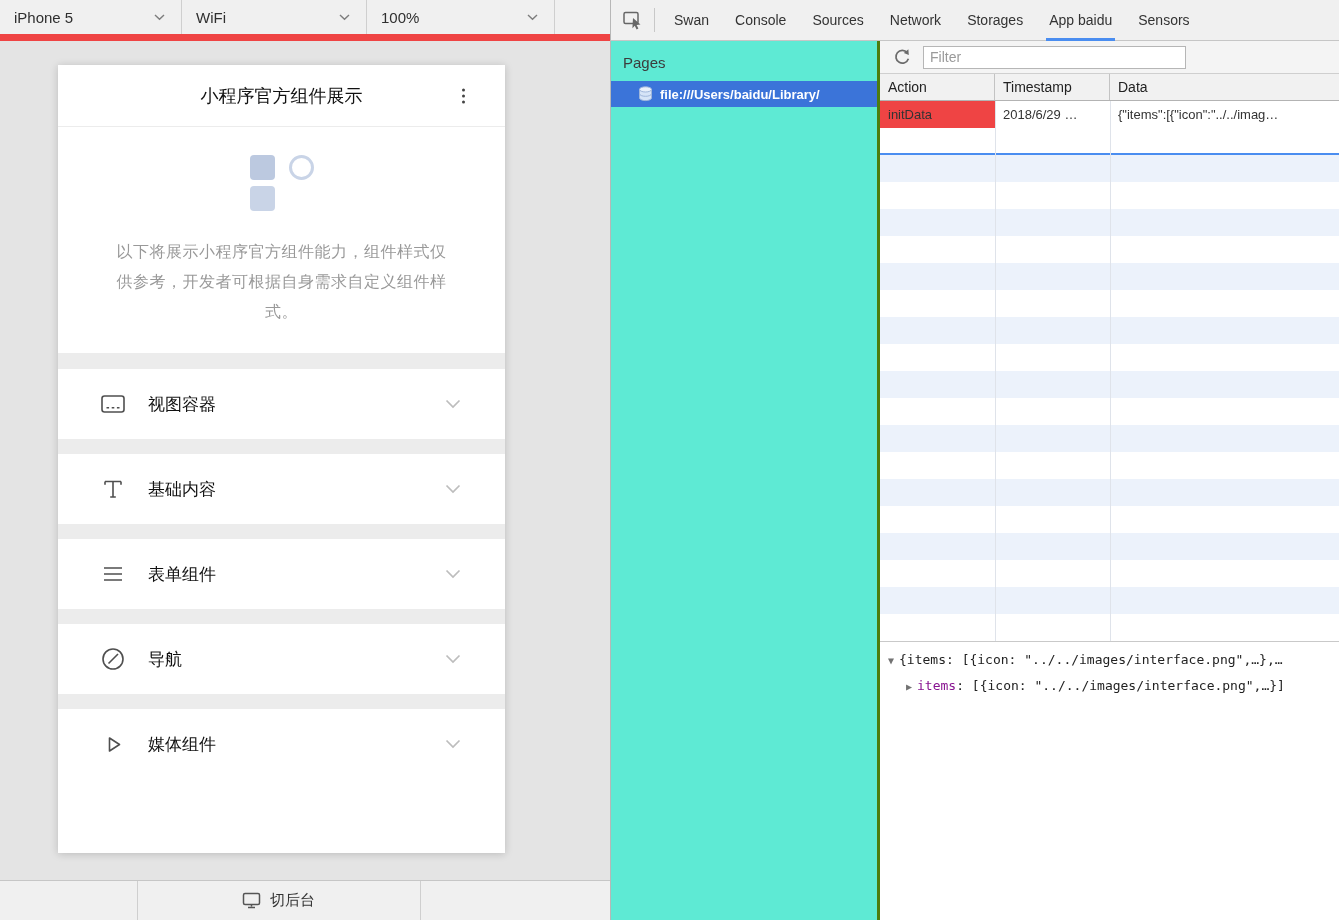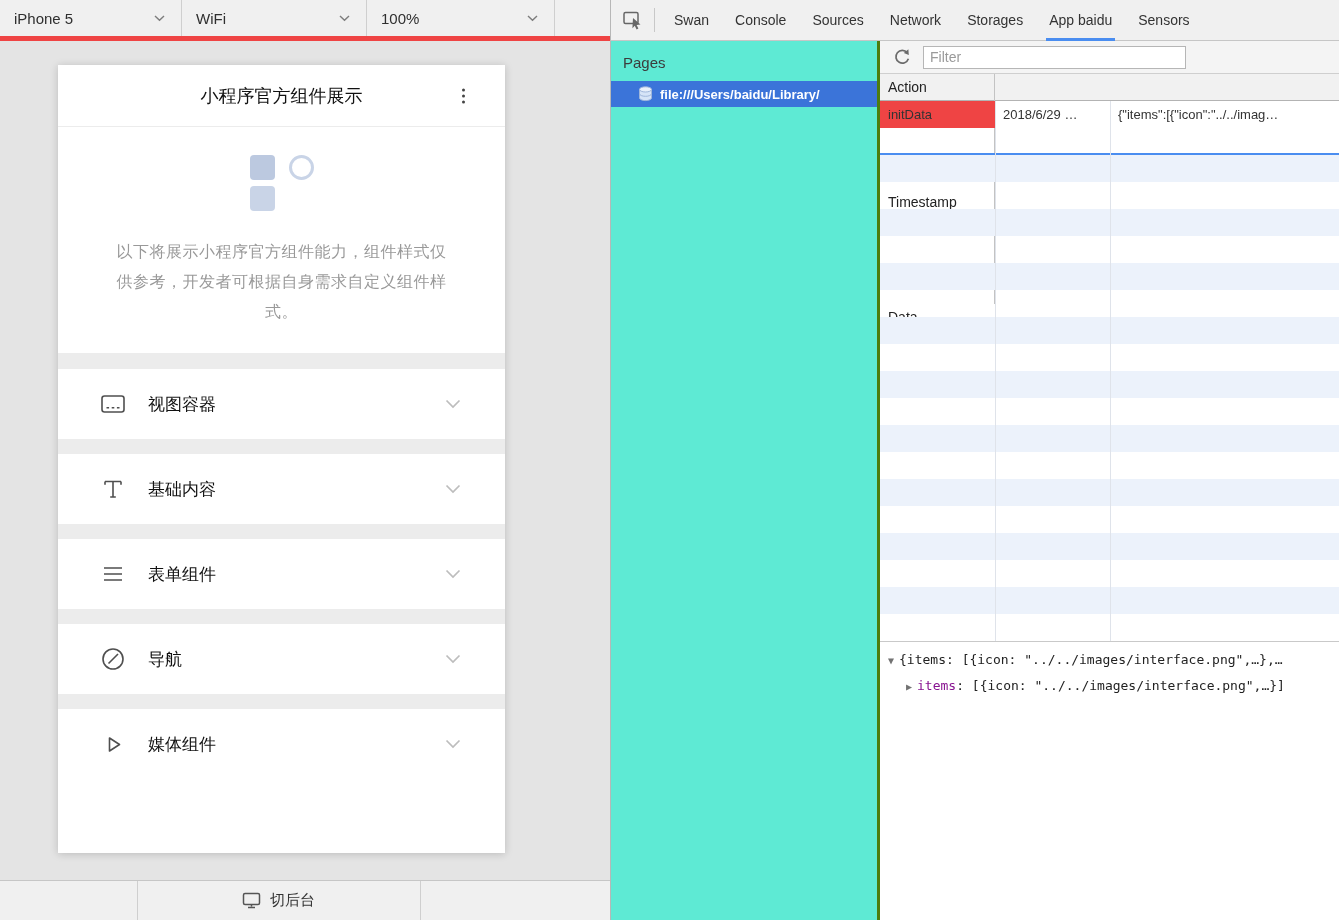--- a/index.html
+++ b/index.html
@@ -9,21 +9,21 @@
     font-family: "Liberation Sans", sans-serif;
     background: #e4e4e4;
     overflow: hidden;
     color: #333;
   }
   .abs { position: absolute; }
 
   
   #device-toolbar {
     left:0; top:0; width:610px; height:41px;
-    background:#f0f0f0; border-bottom:5px solid #ef4444;
+    background:#f0f0f0; border-bottom:7px solid #ef4444;
     display:flex;
   }
   .dd {
     height:100%; display:flex; align-items:center; justify-content:space-between;
     padding:0 16px 0 14px; border-right:1px solid #cfcfcf;
     font-size:15px; color:#2f2f2f; cursor:default;
   }
   .dd.device { width:182px; } .dd.net { width:185px; } .dd.zoom { width:188px; }
 
   
@@ -60,21 +60,21 @@
   .refresh-btn { margin-left:13px; display:flex; }
   .filter-input {
     margin-left:12px; width:263px; height:23px; border:1px solid #b6b6b6;
     font-size:14px; padding:0 6px; color:#333; background:#fff;
     font-family:"Liberation Sans", sans-serif;
   }
   .filter-input::placeholder { color:#9a9a9a; }
 
   .thead {
     display:flex; height:27px; background:#f1f1f1; border-bottom:1px solid #b3b3b3;
-    font-size:14px; color:#222; line-height:26px;flex-direction:column;
+    font-size:14px; color:#222; line-height:26px;
   }
   .th { padding-left:8px; border-right:1px solid #c3c3c3; }
   .th.c1, .th.c2 { width:115px; flex:0 0 115px; }
   .th.c3 { flex:1; border-right:none; }
 
   .tbody { position:relative; height:540px; }
   .trow { display:flex; height:27px; }
   .trow.alt { background:#ecf2fb; }
   .trow.selrow { border-bottom:2px solid #4a8df0; }
   .td { font-size:13px; color:#333; line-height:27px; padding-left:8px; white-space:nowrap; overflow:hidden; }

